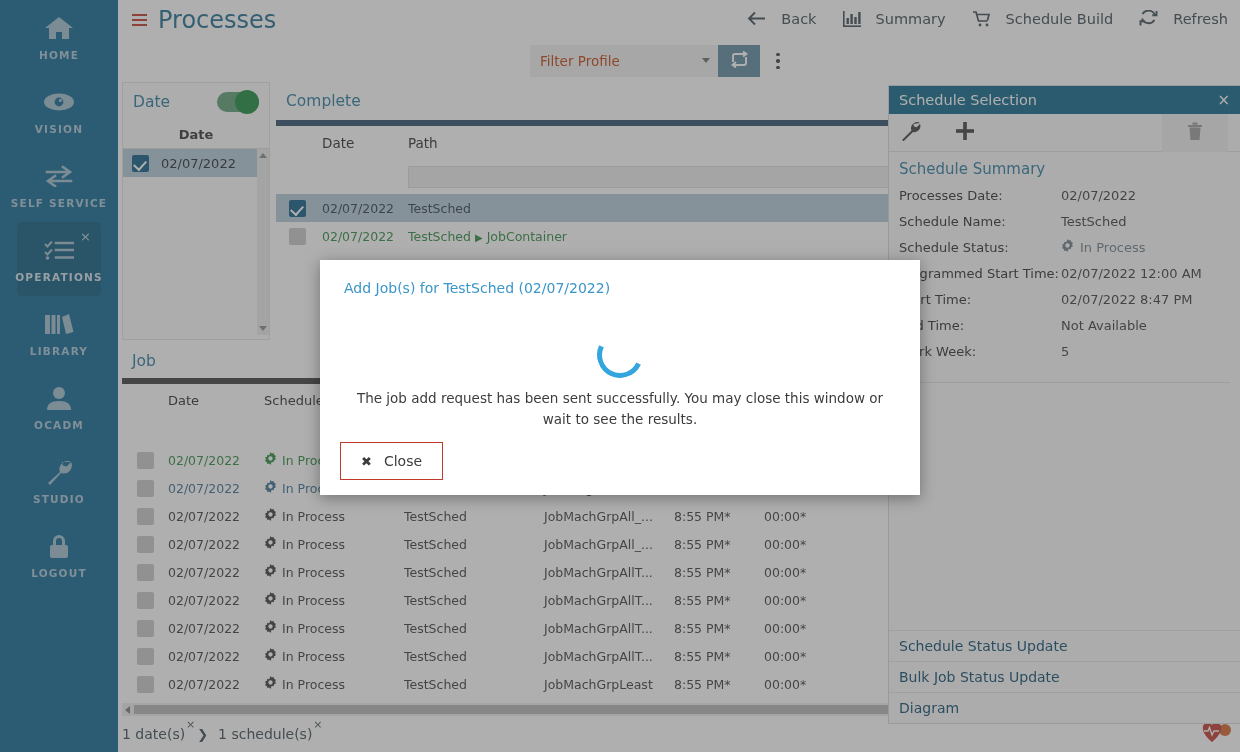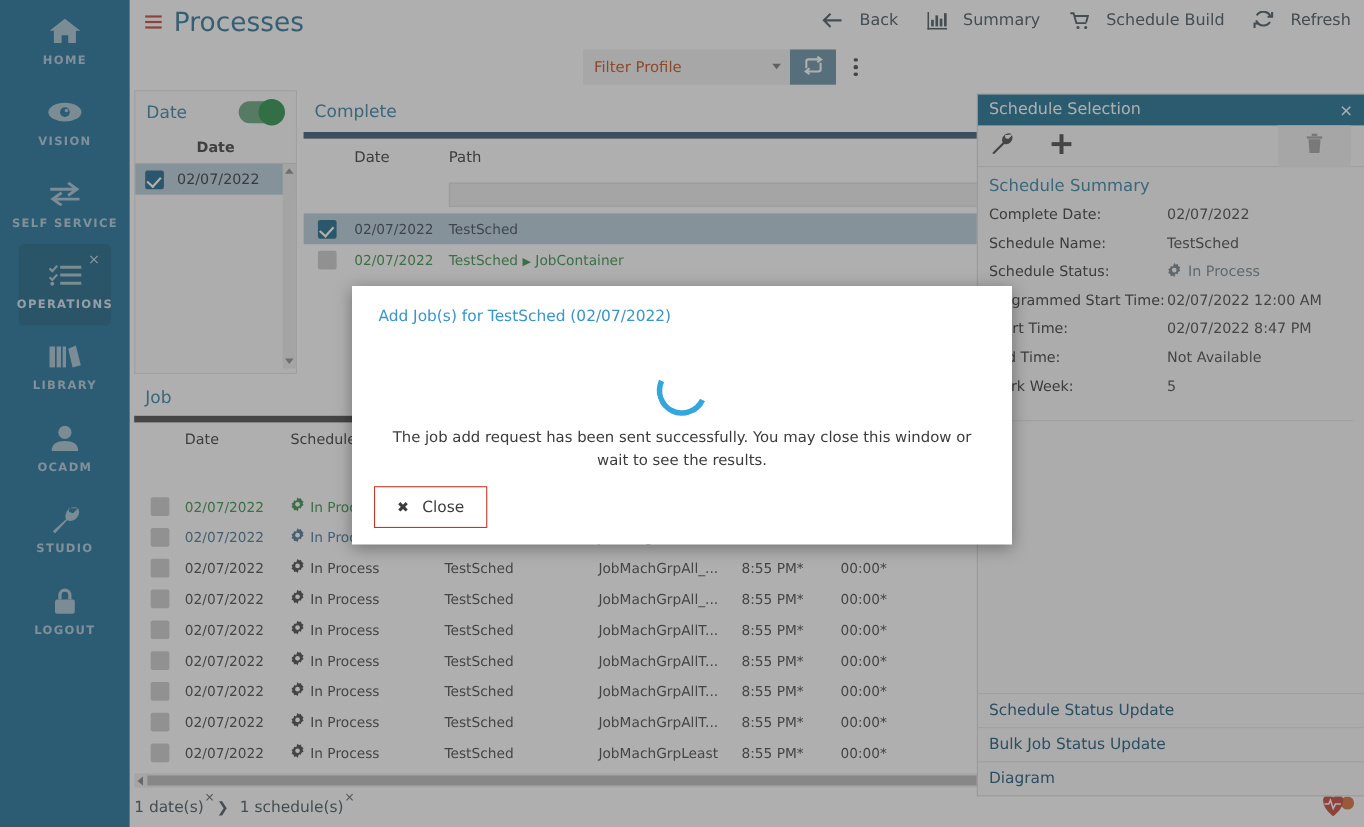--- a/index.html
+++ b/index.html
@@ -668,21 +668,21 @@
             <rect x="1" y="3" width="14" height="2"></rect>
               <rect x="5.5" y="0.5" width="5" height="2.2"></rect>
             <path d="M2.5 5.5 h11 l-1 12.5 h-9 Z"></path>
             </svg>
         </span>
       </span>
     </div>
     <div class="rp-section">Schedule Summary</div>
     <div class="rp-rows" id="rp-fields">
         <div class="rp-row">
-          <span class="rp-lbl">Complete Date:</span>
+          <span class="rp-lbl">Processes Date:</span>
           <span class="rp-val">
             <span>02/07/2022</span>
           </span>
         </div>
         <div class="rp-row">
           <span class="rp-lbl">Schedule Name:</span>
           <span class="rp-val">
             <span>TestSched</span>
           </span>
         </div>

